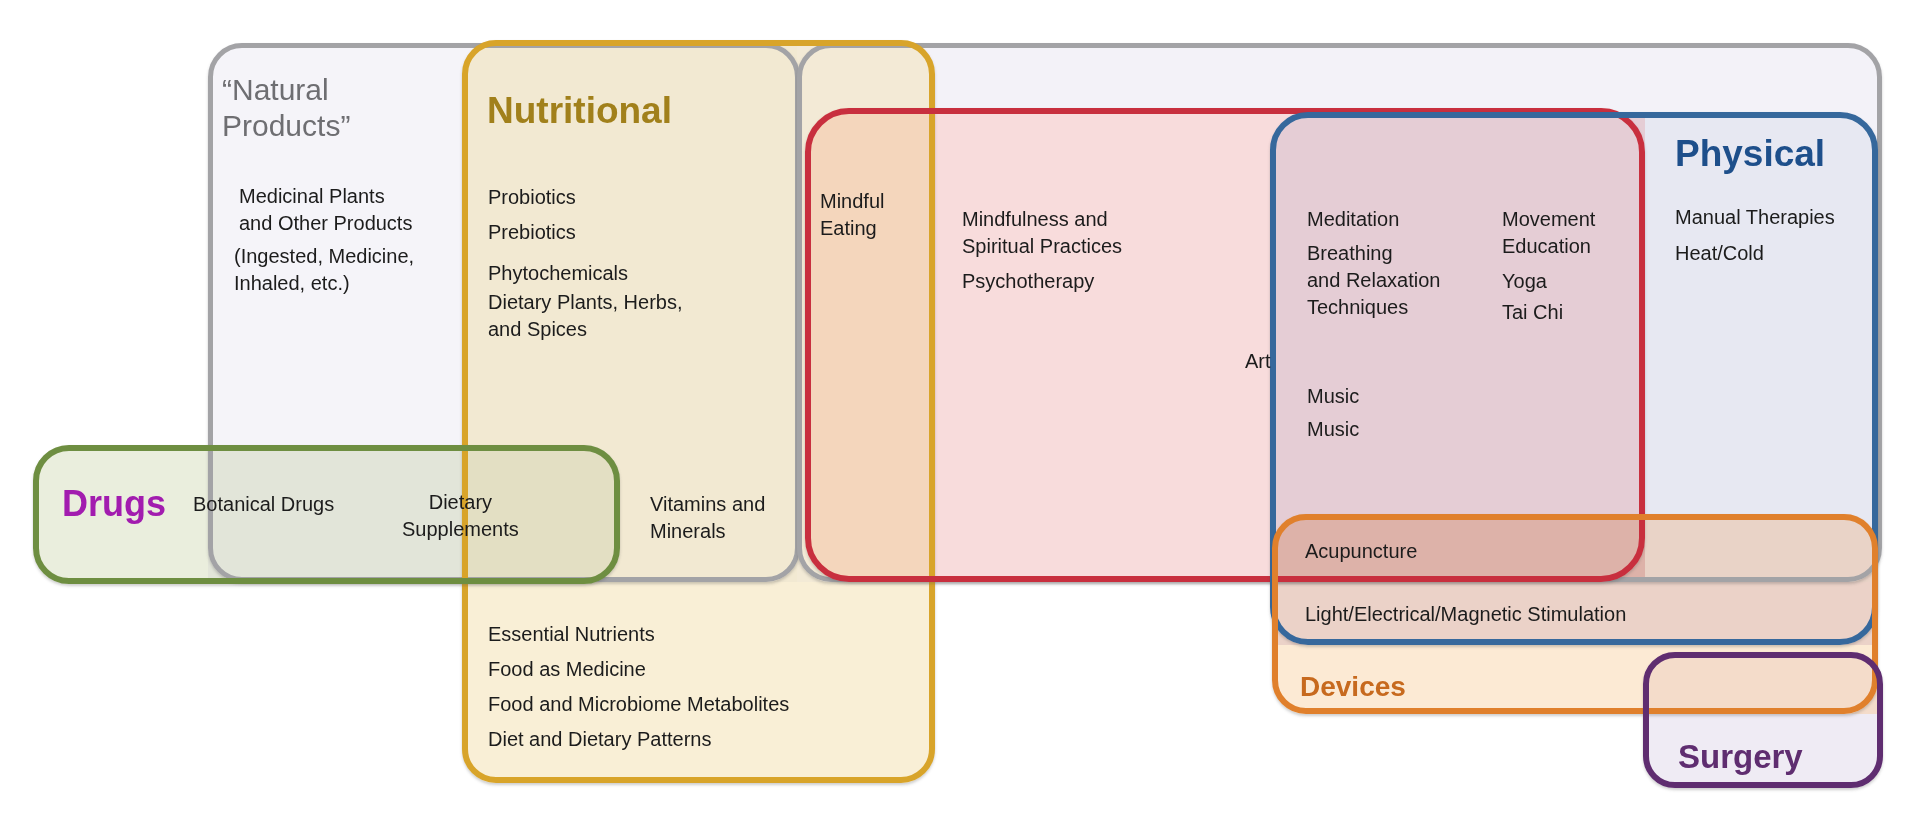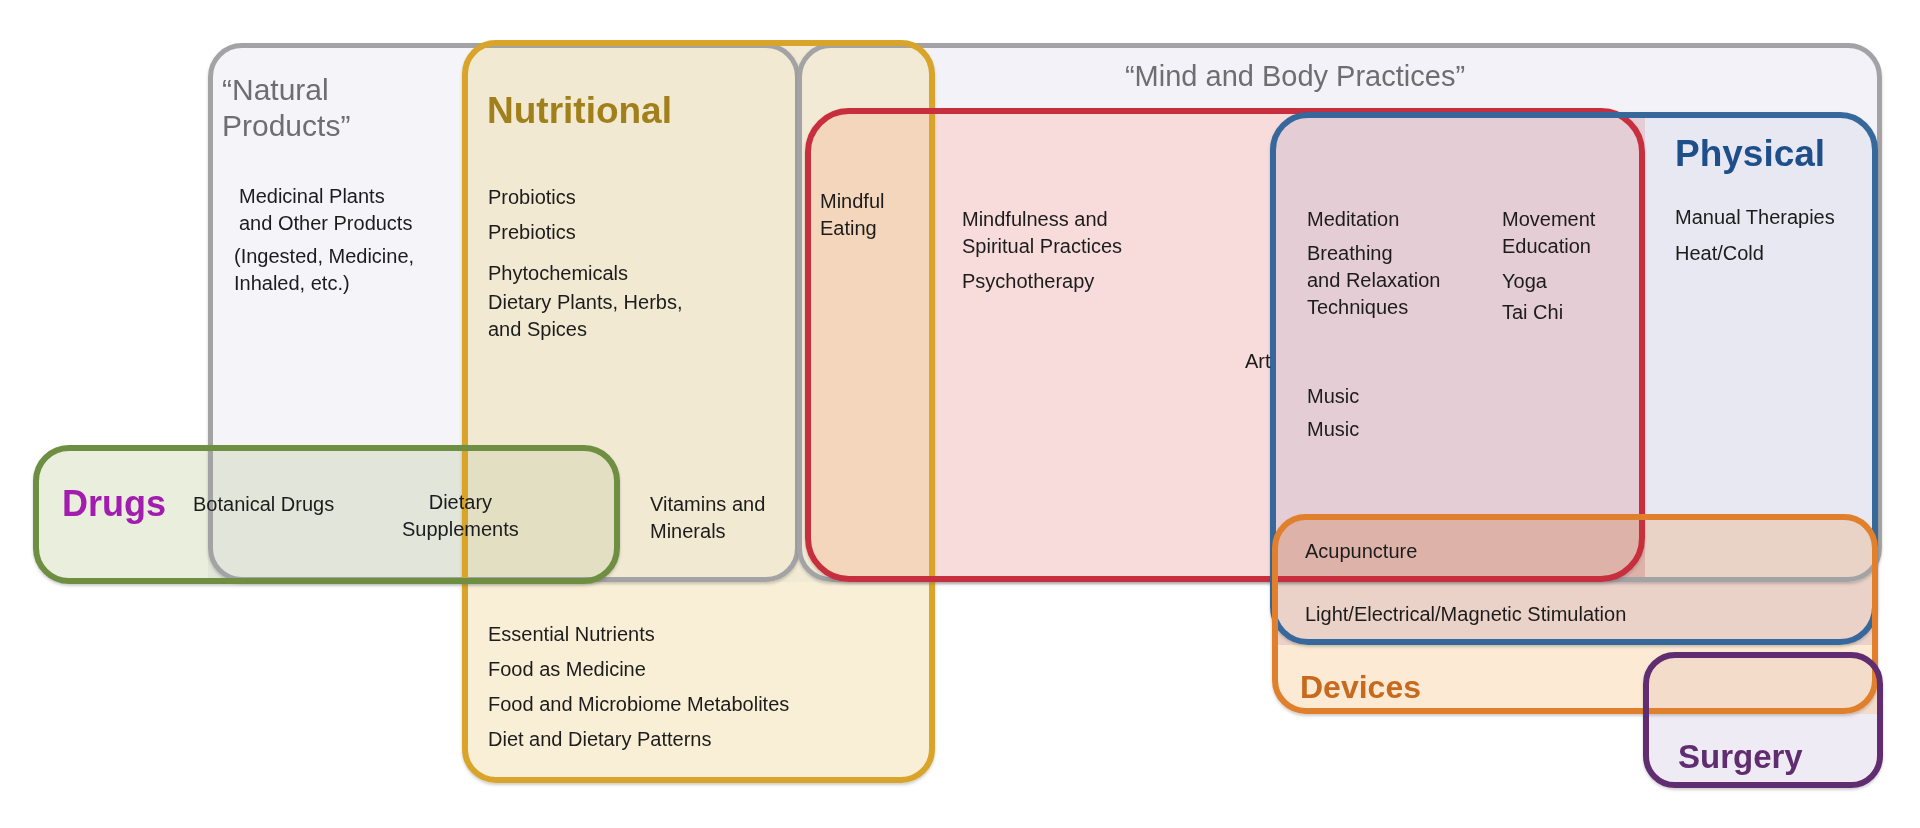--- a/index.html
+++ b/index.html
@@ -62,21 +62,20 @@
 and Spices</div>
   <div class="t" style="left:488px;top:621px;">Essential Nutrients</div>
   <div class="t" style="left:488px;top:656px;">Food as Medicine</div>
   <div class="t" style="left:488px;top:691px;">Food and Microbiome Metabolites</div>
   <div class="t" style="left:488px;top:726px;">Diet and Dietary Patterns</div>
   <div class="t" style="left:820px;top:188px;">Mindful
 Eating</div>
   <div class="t" style="left:650px;top:491px;">Vitamins and
 Minerals</div>
 
-  <div class="hdr" style="left: 935px; top: 58px; width: 720px; text-align: center; font-size: 29px; color: rgb(110, 110, 114);">“Mind and Body Practices”</div>
 
   <div class="t" style="left:962px;top:206px;">Mindfulness and
 Spiritual Practices</div>
   <div class="t" style="left:962px;top:268px;">Psychotherapy</div>
 
   <div class="t" style="left:1307px;top:206px;">Meditation</div>
   <div class="t" style="left:1307px;top:240px;">Breathing
 and Relaxation
 Techniques</div>
   <div class="t" style="left:1245px;top:348px;">Art</div>
@@ -91,17 +90,17 @@
   <div class="t" style="left:1675px;top:204px;">Manual Therapies</div>
   <div class="t" style="left:1675px;top:240px;">Heat/Cold</div>
 
   <div class="ttl sm" style="left: 62px; top: 484px; font-size: 36px; color: #a21caf;">Drugs</div>
   <div class="t" style="left:193px;top:491px;">Botanical Drugs</div>
   <div class="t" style="left:402px;top:489px;text-align:center;">Dietary
 Supplements</div>
 
   <div class="t" style="left:1305px;top:538px;">Acupuncture</div>
   <div class="t" style="left:1305px;top:601px;">Light/Electrical/Magnetic Stimulation</div>
-  <div class="ttl sm" style="left: 1300px; top: 667px; font-size: 32px; color: rgb(199, 106, 30);">Devices</div>
+  <div class="ttl sm" style="left: 1300px; top: 667px; font-size: 28px; color: rgb(199, 106, 30);">Devices</div>
 
   <div class="ttl sm" style="left: 1678px; top: 737px; color: rgb(95, 45, 112);">Surgery</div>
 
 </div>
 
 </body></html>

